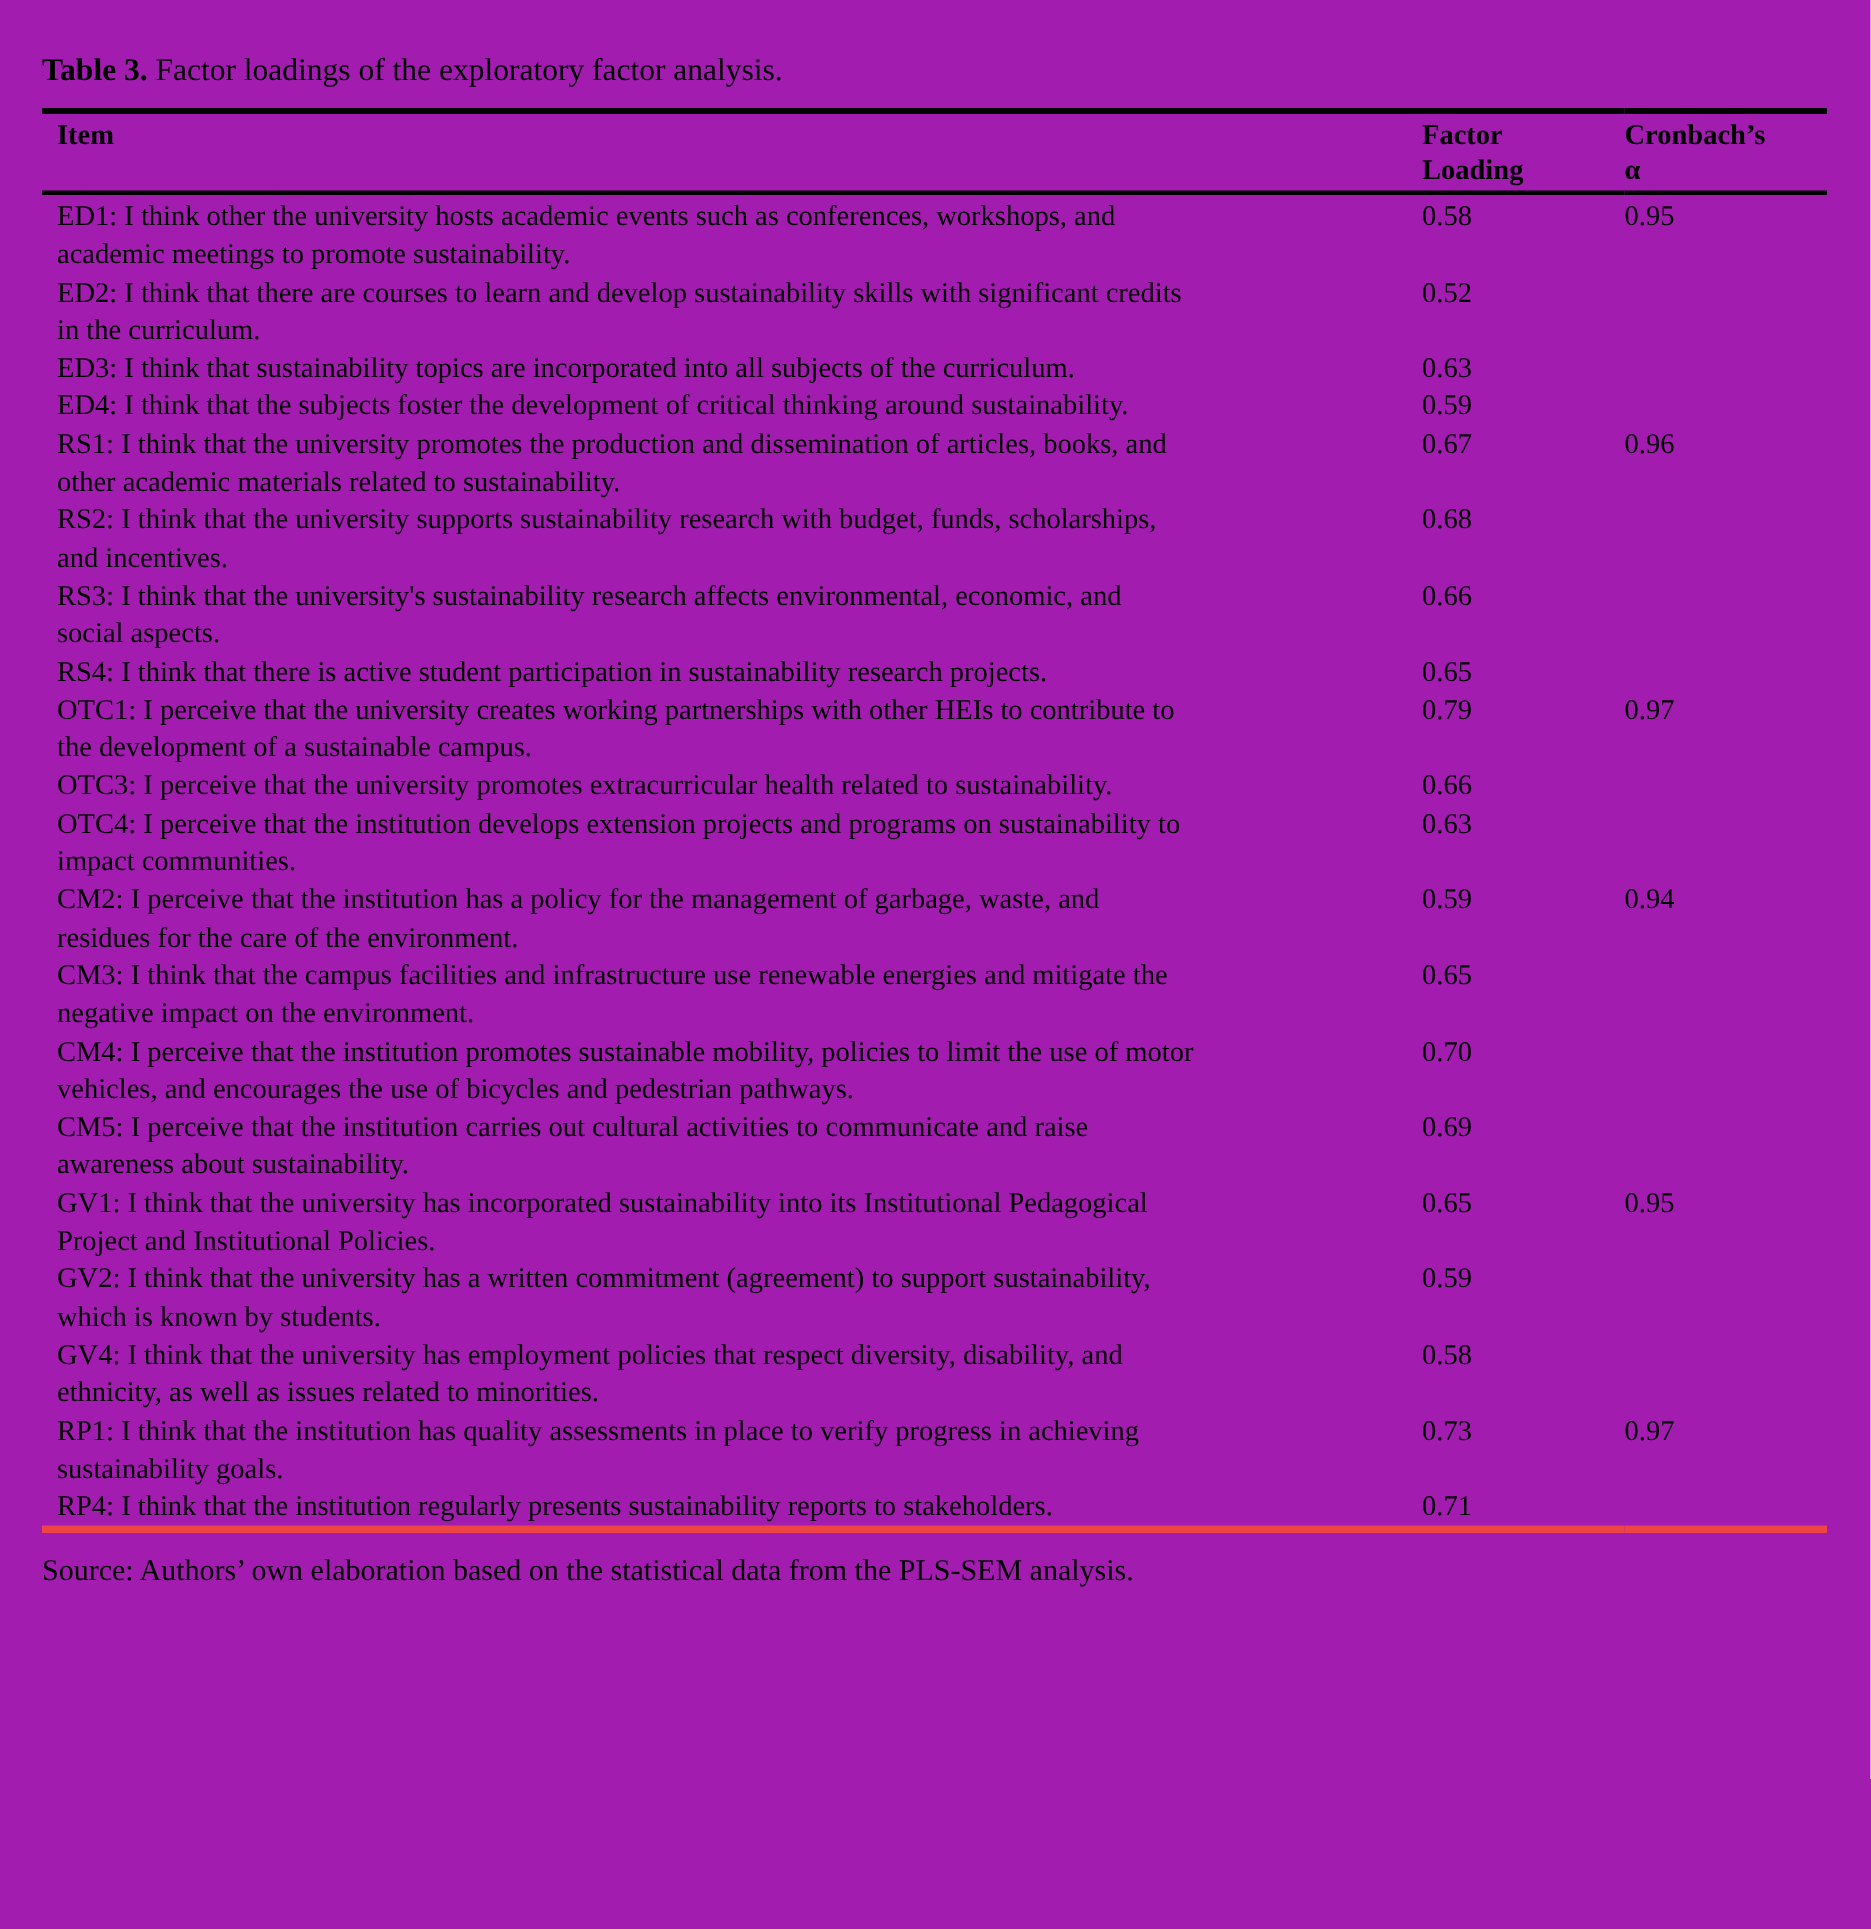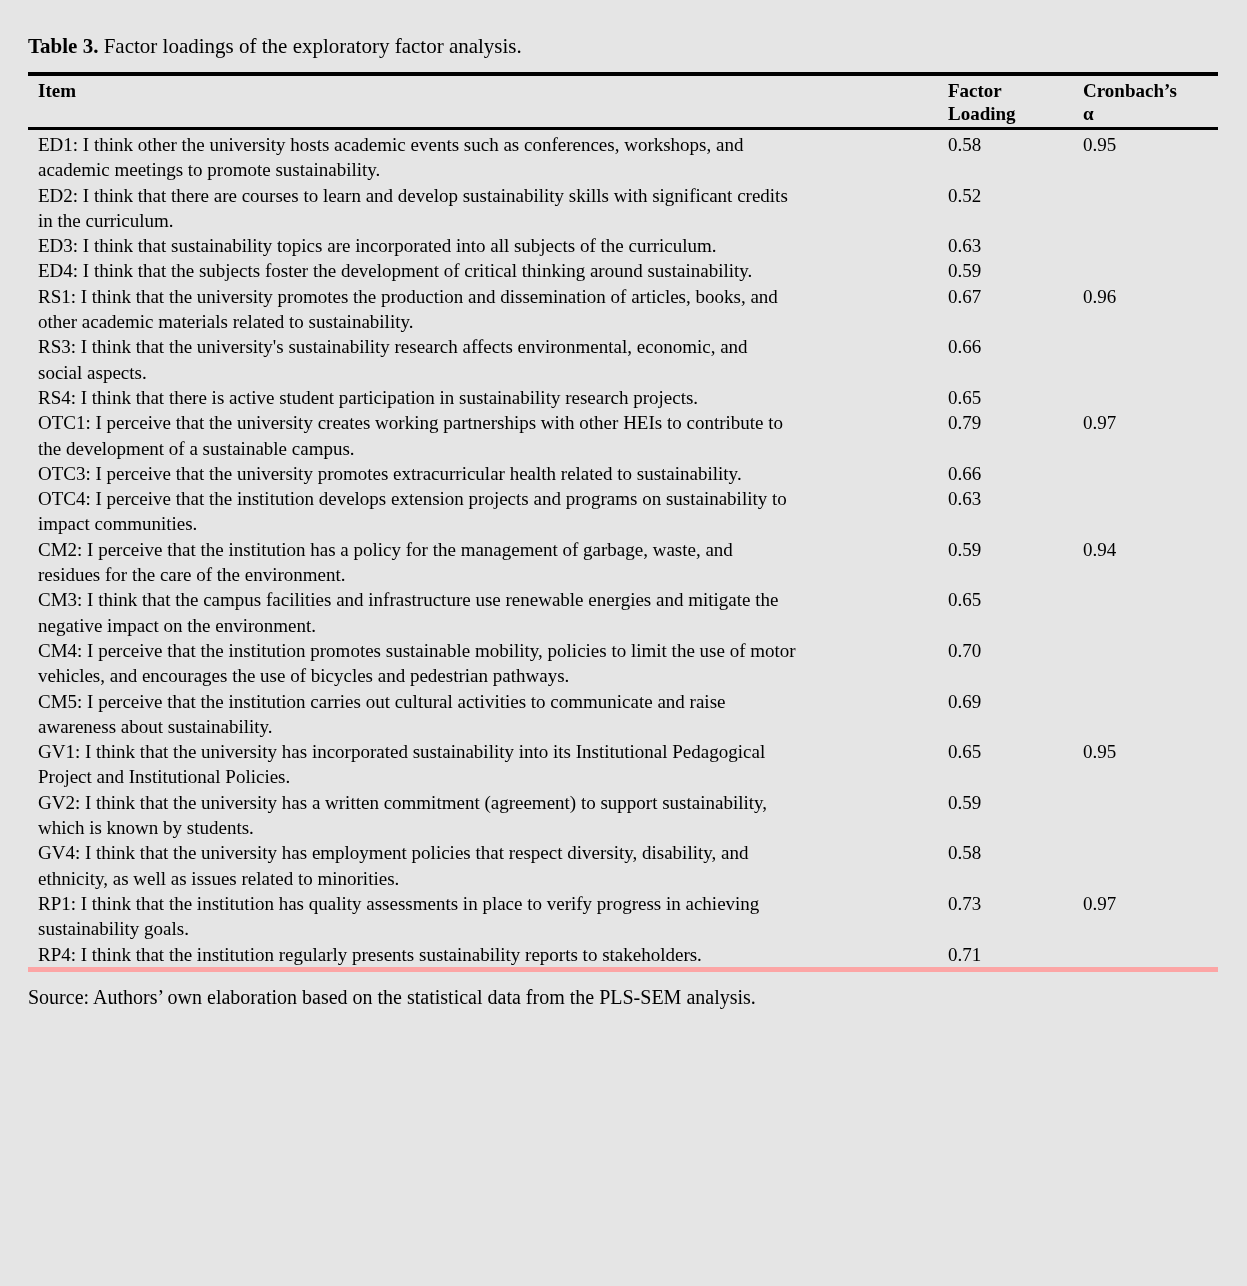--- a/index.html
+++ b/index.html
@@ -5,39 +5,39 @@
   html, body {
     margin: 0;
     padding: 0;
     background: #ffffff;
   }
   .page {
     width: 1247px;
     height: 1286px;
     box-sizing: border-box;
     padding: 33px 29px 0 28px;
-    background: #e5e5e5;
+    background: #a21caf;
     color: #000000;
     font-family: "Liberation Serif", "DejaVu Serif", serif;
     overflow: hidden;
   }
   .caption {
     margin: 0 0 13px 0;
     font-size: 21px;
     line-height: 26px;
   }
   .caption .bold {
     font-weight: bold;
   }
   table.factor-table {
     border-collapse: collapse;
     table-layout: fixed;
     width: 1190px;
     border-top: 4px solid #000000;
-    border-bottom: 5px solid #fca5a5;
+    border-bottom: 5px solid #ef4444;
   }
   col.col-item { width: 920px; }
   col.col-fl   { width: 135px; }
   col.col-ca   { width: 135px; }
   th, td {
     text-align: left;
     vertical-align: top;
     padding: 0;
     white-space: pre-line;
     font-size: 19px;
@@ -114,20 +114,26 @@
     <td></td>
   </tr>
 
   <tr>
     <td class="item">RS1: I think that the university promotes the production and dissemination of articles, books, and
 other academic materials related to sustainability.</td>
     <td>0.67</td>
     <td>0.96</td>
   </tr>
 
+  <tr>
+    <td class="item">RS2: I think that the university supports sustainability research with budget, funds, scholarships,
+and incentives.</td>
+    <td>0.68</td>
+    <td></td>
+  </tr>
 
   <tr>
     <td class="item">RS3: I think that the university's sustainability research affects environmental, economic, and
 social aspects.</td>
     <td>0.66</td>
     <td></td>
   </tr>
 
   <tr>
     <td class="item">RS4: I think that there is active student participation in sustainability research projects.</td>

